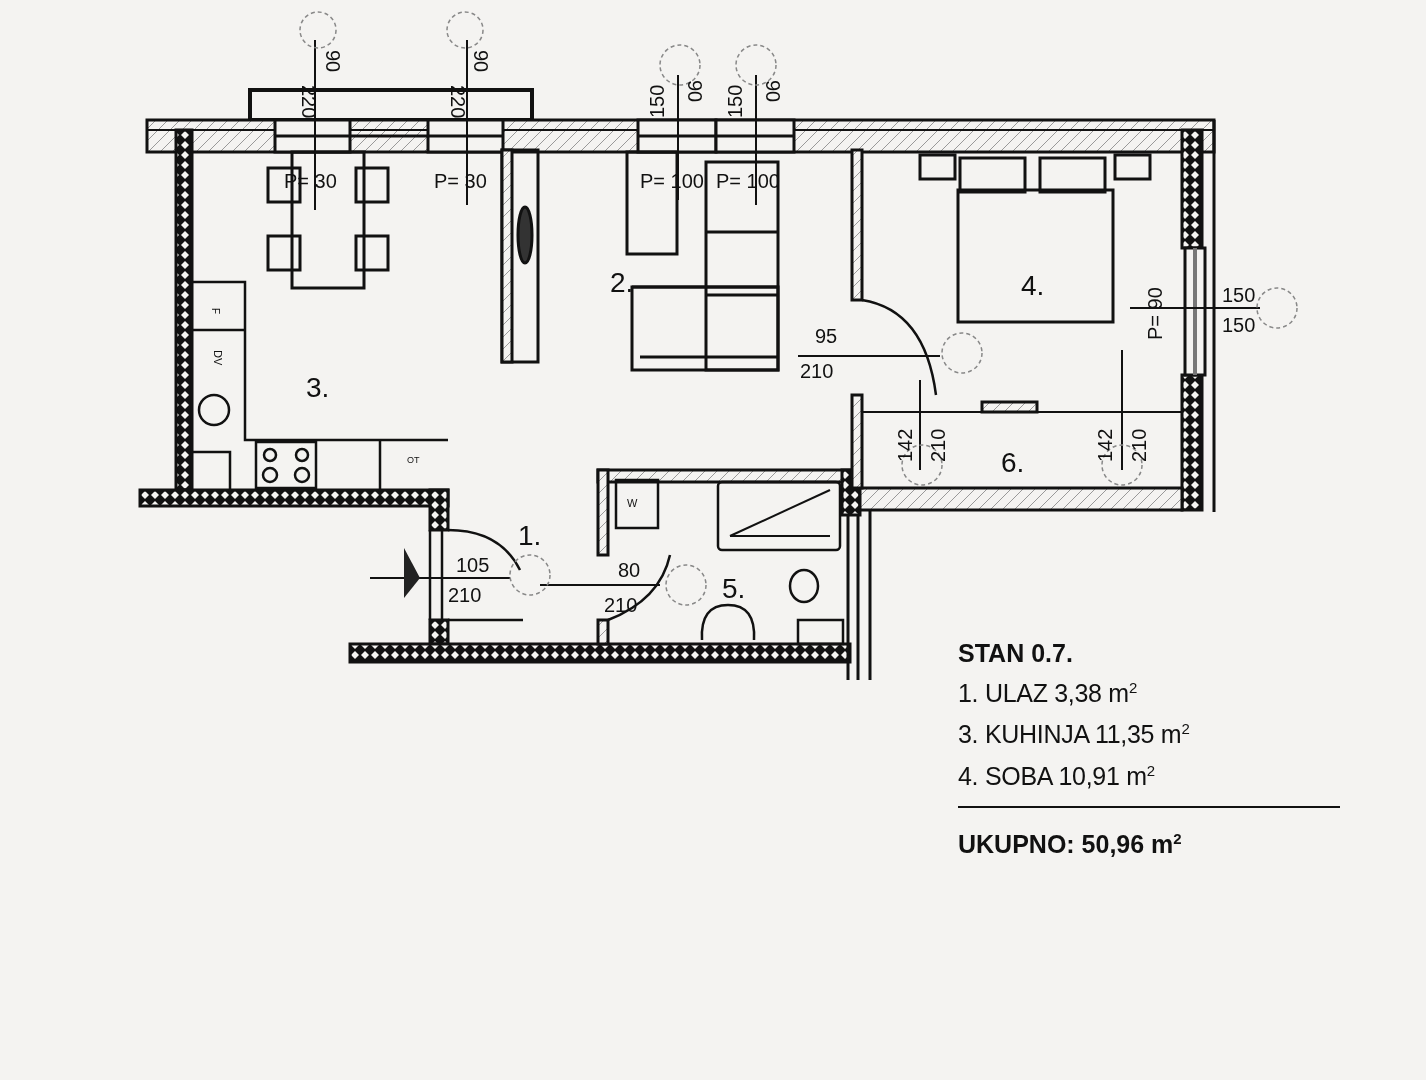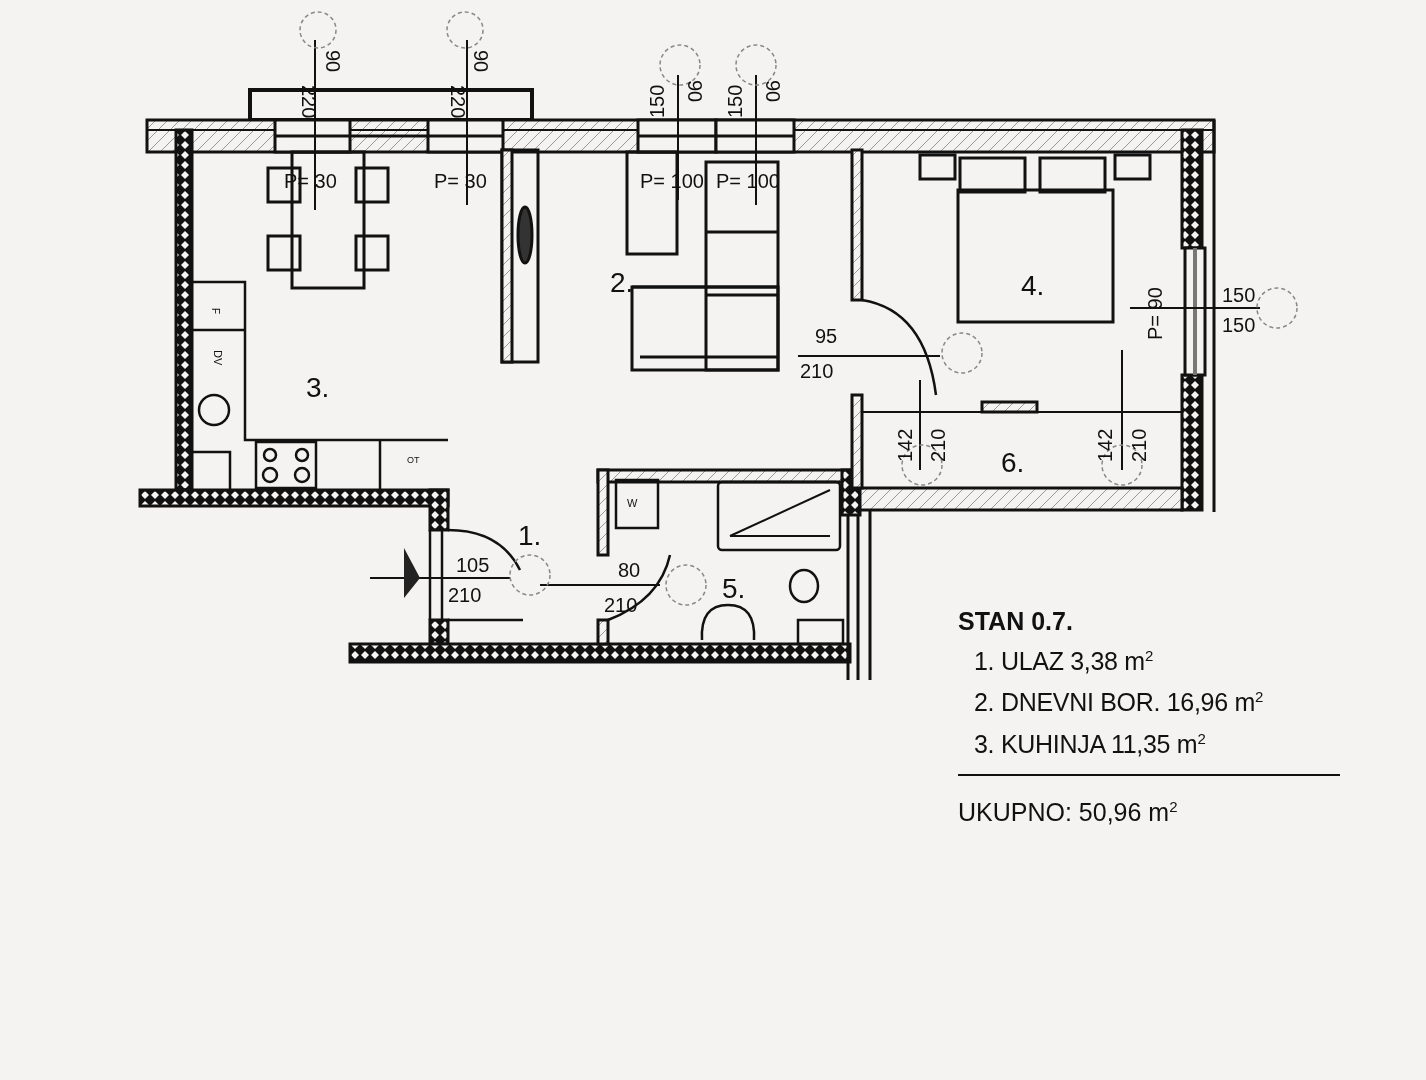--- a/index.html
+++ b/index.html
@@ -1,23 +1,23 @@
 <!DOCTYPE html>
 <html><head>
 <meta charset="utf-8">
 <style>
   html,body{margin:0;padding:0;}
   body{width:1426px;height:1080px;background:#f4f3f1;position:relative;overflow:hidden;font-family:"Liberation Sans",sans-serif;color:#111;}
   #plan{position:absolute;left:0;top:0;width:1426px;height:1080px;}
-  .legend{position:absolute;left:958px;top:604px;width:390px;}
+  .legend{position:absolute;left:958px;top:636px;width:390px;}
   .legend .title{font-weight:bold;font-size:25px;line-height:34px;}
-  .legend .row{font-size:25px;line-height:36px;letter-spacing:-0.3px;margin-left:16px;}
+  .legend .row{font-size:25px;line-height:36px;letter-spacing:-0.3px;}
   .legend sup{font-size:15px;}
   .legend .rule{height:2px;background:#111;margin:12px 0 14px 0;width:382px;}
-  .legend .total{font-weight:normal;font-size:25px;line-height:34px;}
+  .legend .total{font-weight:bold;font-size:25px;line-height:34px;}
 </style>
 </head>
 <body>
 
 <svg id="plan" viewBox="0 0 1426 1080" xmlns="http://www.w3.org/2000/svg">
   <defs>
     <pattern id="xhatch" width="10" height="10" patternUnits="userSpaceOnUse">
       <rect width="10" height="10" fill="#111"></rect>
       <path d="M5 1 L9 5 L5 9 L1 5 Z" fill="#f4f3f1"></path>
     </pattern>
@@ -200,17 +200,17 @@
       <text x="306" y="397">3.</text>
       <text x="1021" y="295">4.</text>
       <text x="722" y="598">5.</text>
       <text x="1001" y="472">6.</text>
     </g>
 </svg>
 
 <div class="legend">
   <div class="title">STAN 0.7.</div>
   <div class="row"><span>1. ULAZ 3,38 m</span><sup>2</sup></div>
-  <div class="row"><span>2. DNEVNI BOR. 16,96 m</span><sup>2</sup></div>
   <div class="row"><span>3. KUHINJA 11,35 m</span><sup>2</sup></div>
+  <div class="row"><span>4. SOBA 10,91 m</span><sup>2</sup></div>
   <div class="rule"></div>
   <div class="total"><span>UKUPNO:  50,96 m</span><sup>2</sup></div>
 </div>
 
 </body></html>

